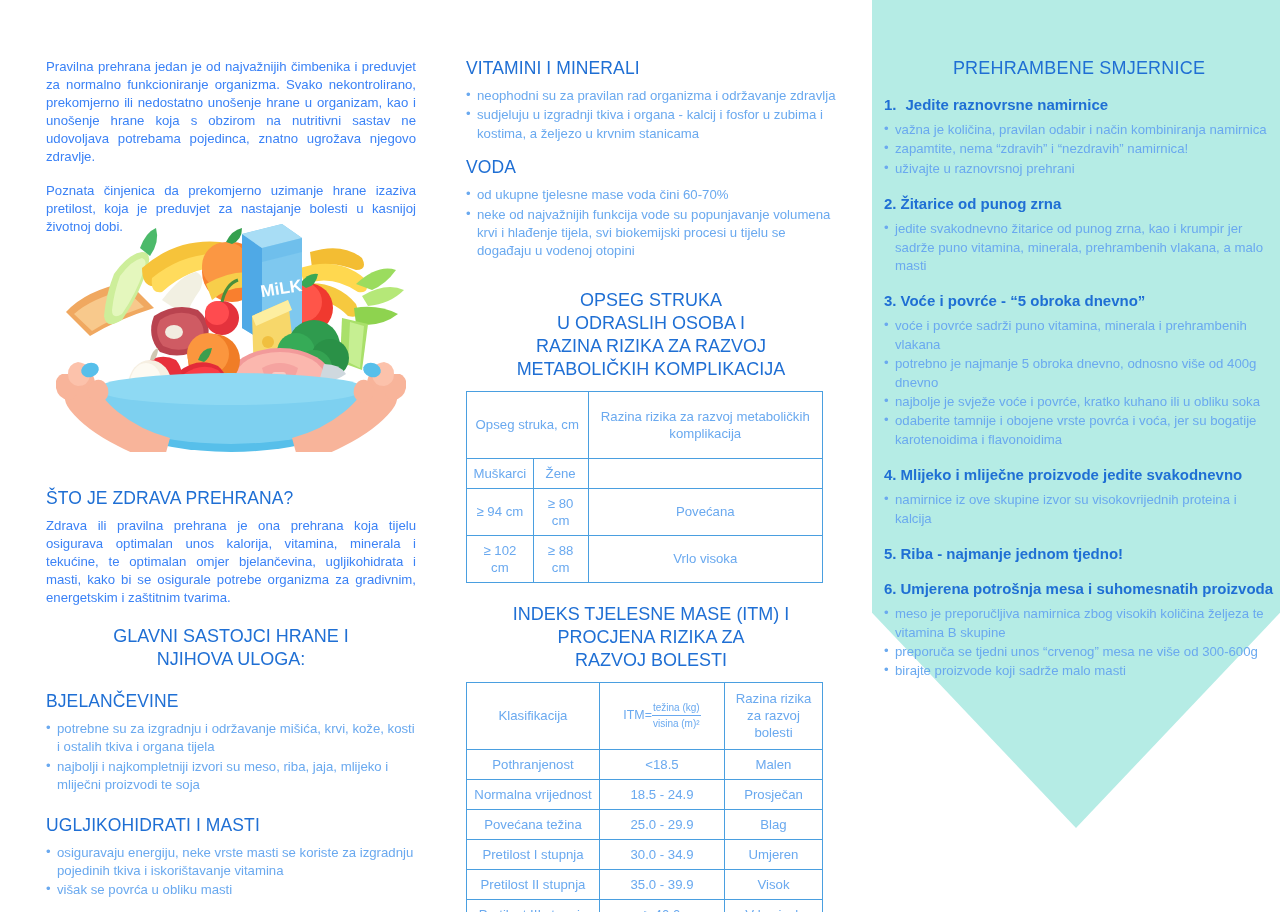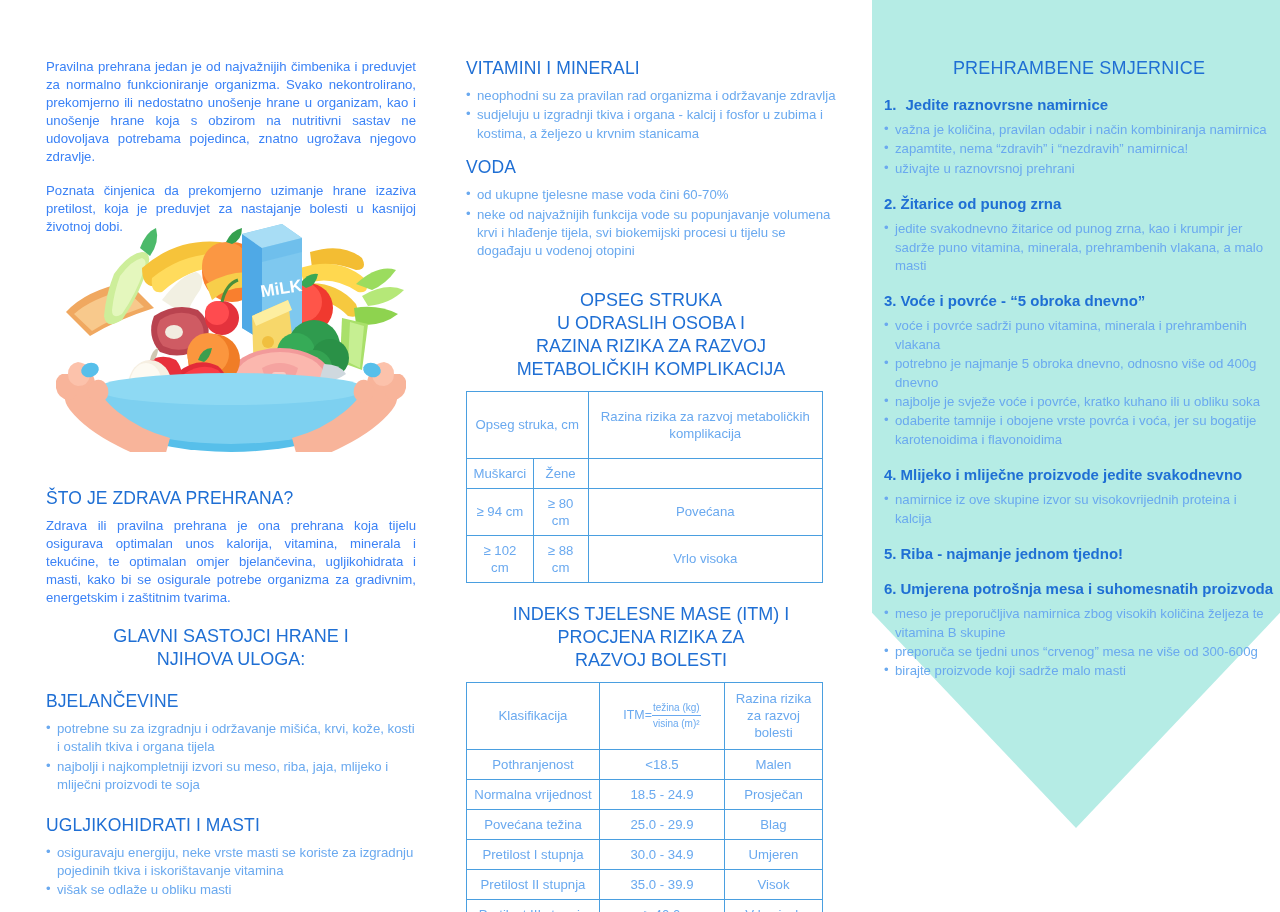--- a/index.html
+++ b/index.html
@@ -99,21 +99,21 @@
   <h2 class="h-section">BJELANČEVINE</h2>
   <ul class="bl">
     <li>potrebne su za izgradnju i održavanje mišića, krvi, kože, kosti i ostalih tkiva i organa tijela</li>
     <li>najbolji i najkompletniji izvori su meso, riba, jaja, mlijeko i mliječni proizvodi te soja</li>
   </ul>
 
   <div style="height:6px"></div>
   <h2 class="h-section">UGLJIKOHIDRATI I MASTI</h2>
   <ul class="bl">
     <li>osiguravaju energiju, neke vrste masti se koriste za izgradnju pojedinih tkiva i iskorištavanje vitamina</li>
-    <li>višak se odlaže u obliku masti</li>
+    <li>višak se povrća u obliku masti</li>
   </ul>
 </div>
 
 <div class="illus">
 <svg width="350" height="240" viewBox="0 0 350 240" xmlns="http://www.w3.org/2000/svg">
 
   <path d="M10 100 Q30 78 72 70 L98 96 Q60 108 34 124 Z" fill="#f0a860"></path>
   <path d="M18 102 Q36 86 70 78 L88 95 Q56 106 36 119 Z" fill="#f8c98c"></path>
 
   <path d="M58 62 Q72 42 86 40 Q96 40 92 54 Q84 82 66 108 Q50 118 48 104 Q50 82 58 62 Z" fill="#cdee9a"></path>

